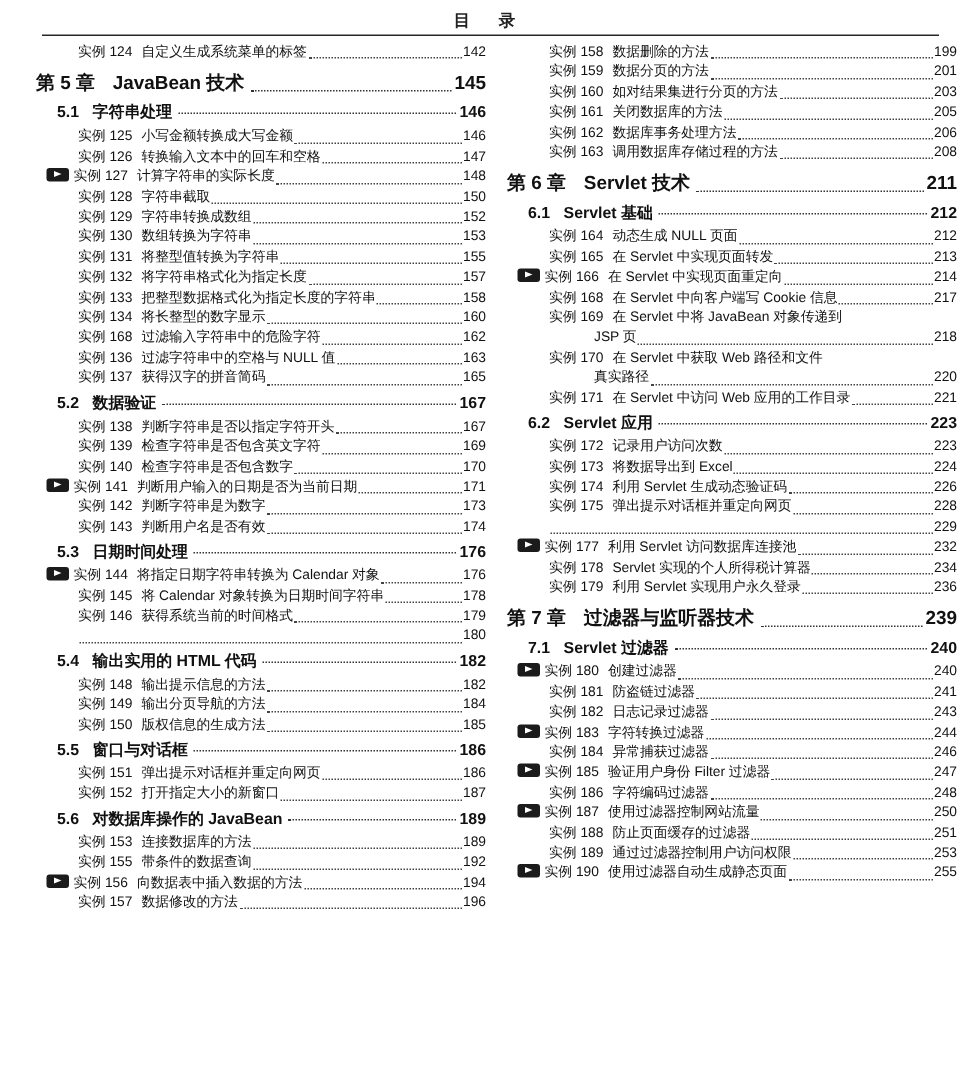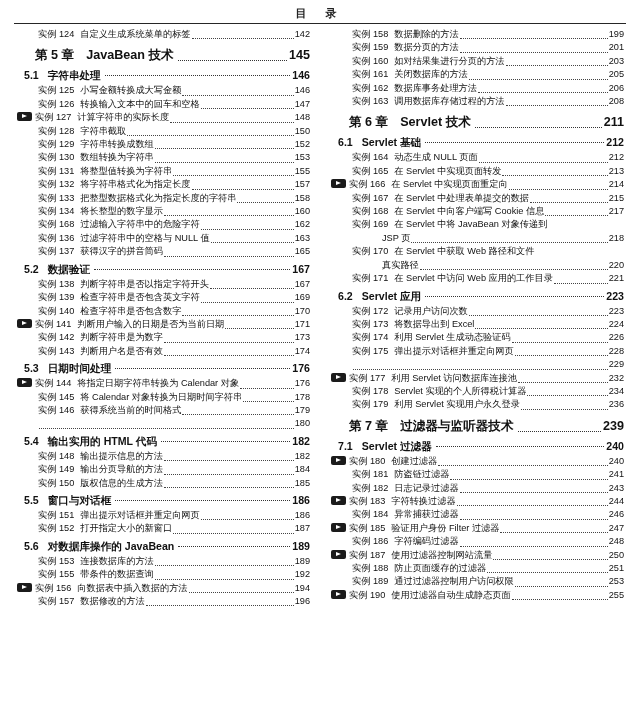--- a/index.html
+++ b/index.html
@@ -7,21 +7,21 @@
     width:640px;height:722px;
     background:#ffffff;
     font-family:"Liberation Sans", sans-serif;
     color:#111;
     overflow:hidden;
   }
   .page{
     position:relative;
     width:640px;height:640px;
     box-sizing:border-box;
-    padding:6px 10px 4px 10px;
+    padding:6px 10px 4px 24px;
   }
   .page-header{
     text-align:center;
     font-size:11px;
     letter-spacing:8px;
     color:#222;
     font-weight:bold;
     margin-bottom:2px;
   }
   .hrule{
@@ -58,21 +58,20 @@
   
   .chapter{
     display:flex;
     align-items:flex-end;
     font-weight:bold;
     font-size:12.6px;
     line-height:19px;
     margin-top:5px;
     margin-bottom:2px;
     white-space:nowrap;
-    margin-left:25px;
   }
   .chapter .ch-no{flex:0 0 auto;}
   .chapter .ch-title{flex:0 0 auto;margin-left:12px;}
   .chapter .dots{
     flex:1 1 auto;border-bottom:1px dotted #333;height:9px;margin:0 2px 4px 4px;
   }
   .chapter .pg{flex:0 0 auto;}
 
   
   .section{
@@ -387,25 +386,20 @@
           <span class="lbl"><span class="nm">实例 165</span><span>在 Servlet 中实现页面转发</span></span>
           <span class="dots"></span>
           <span class="pg">213</span>
         </div>
         <div class="row entry">
           <span class="lbl"><span class="vicon"></span><span class="nm">实例 166</span><span>在 Servlet 中实现页面重定向</span></span>
           <span class="dots"></span>
           <span class="pg">214</span>
         </div>
         <div class="row entry">
-          <span class="lbl"><span class="nm">实例 167</span><span>在 Servlet 中处理表单提交的数据</span></span>
-          <span class="dots"></span>
-          <span class="pg">215</span>
-        </div>
-        <div class="row entry">
           <span class="lbl"><span class="nm">实例 168</span><span>在 Servlet 中向客户端写 Cookie 信息</span></span>
           <span class="dots"></span>
           <span class="pg">217</span>
         </div>
         <div class="row entry">
           <span class="lbl"><span class="nm">实例 169</span><span>在 Servlet 中将 JavaBean 对象传递到</span></span>
           <span class="dots" style="border-bottom:none"></span>
           <span class="pg"></span>
         </div>
         <div class="row cont">

